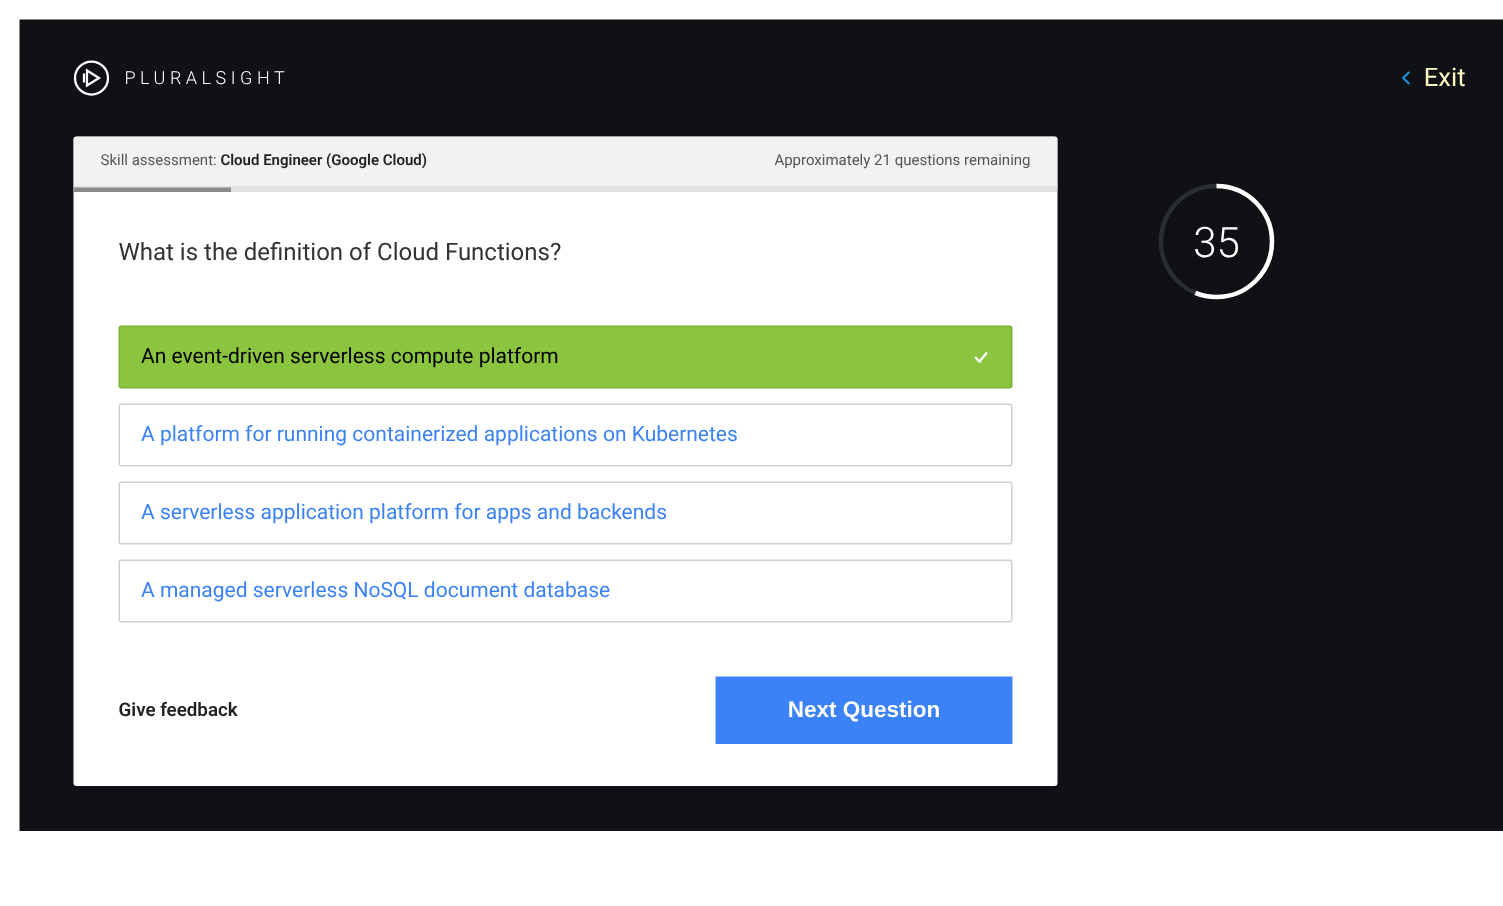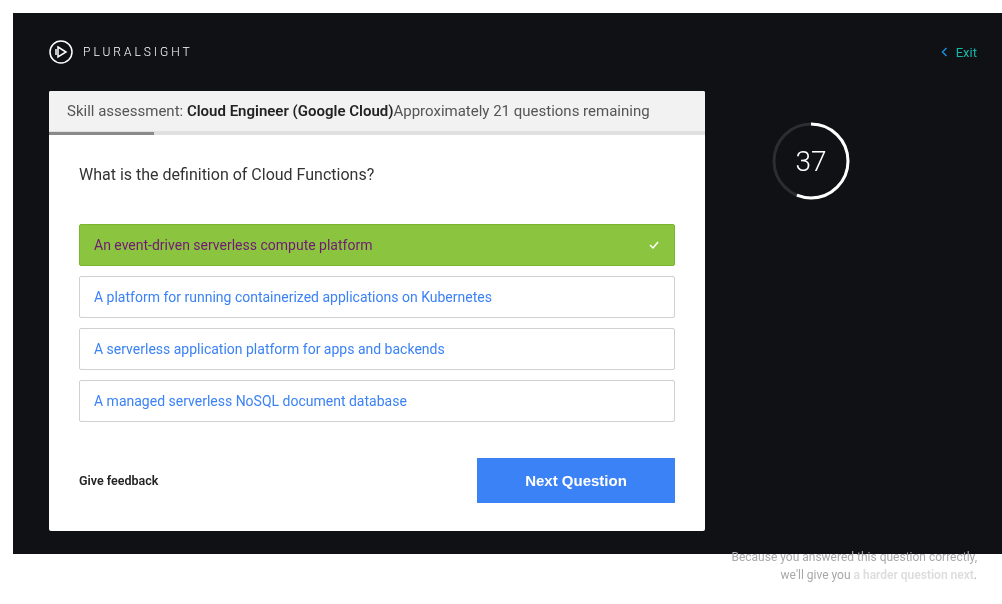--- a/index.html
+++ b/index.html
@@ -44,22 +44,22 @@
     .logo-text {
       letter-spacing: 3px;
       font-size: 12px;
       font-weight: 300;
       color: #fff;
     }
     .exit-wrap {
       display: flex;
       align-items: center;
       gap: 6px;
-      color: #14b8a6;
-      font-size: 13px;
+      color: #fef9c3;
+      font-size: 17px;
       cursor: pointer;
     }
     .exit-wrap svg {
       width: 10px;
       height: 10px;
     }
     .main-layout {
       display: flex;
       padding: 0 36px;
       gap: 56px;
@@ -69,22 +69,23 @@
       background: #fff;
       width: 656px;
       border-radius: 2px;
       overflow: hidden;
     }
     .card-header {
       background: #f2f2f2;
       border-bottom: 1px solid #e0e0e0;
       padding: 11px 18px;
       display: flex;
-      align-items: center;
-      font-size: 15px;
+      justify-content: space-between;
+      align-items: center;
+      font-size: 10px;
     }
     .assessment-label {
       color: #555;
     }
     .assessment-name {
       color: #222;
       font-weight: 600;
     }
     .remaining-text {
       color: #555;
@@ -121,21 +122,21 @@
       color: #3b82f6;
       border-radius: 2px;
       cursor: pointer;
       display: flex;
       justify-content: space-between;
       align-items: center;
     }
     .option.selected {
       background: #8BC53F;
       border-color: #7ab52f;
-      color: #701a75;
+      color: #000000;
     }
     .option.selected .check {
       display: inline-flex;
     }
     .check {
       display: none;
       color: #fff;
     }
     .card-footer {
       display: flex;
@@ -274,25 +275,19 @@
         </div>
       </div>
     </div>
 
     <div class="timer-wrap">
       <div class="timer">
         <svg viewBox="0 0 80 80">
           <circle cx="40" cy="40" r="37" stroke="#2a2d31" stroke-width="3" fill="none"></circle>
           <circle cx="40" cy="40" r="37" stroke="#fff" stroke-width="3" fill="none" stroke-dasharray="232.5" stroke-dashoffset="102" stroke-linecap="butt"></circle>
         </svg>
-        <div class="timer-text">37</div>
+        <div class="timer-text">35</div>
       </div>
     </div>
   </div>
 
-  <div class="result-text">
-    <div>Because you answered this question correctly,</div>
-    <div>
-      <span>we'll give you </span><span class="bold">a harder question next</span><span>.</span>
-    </div>
-  </div>
 
 </div>
 
 </body></html>

